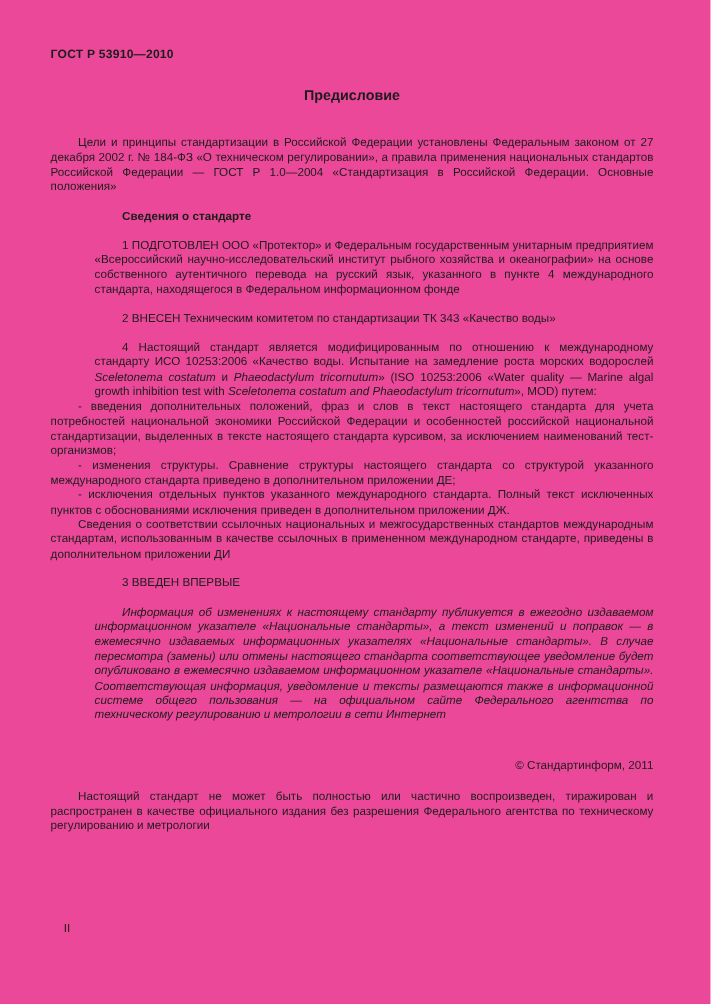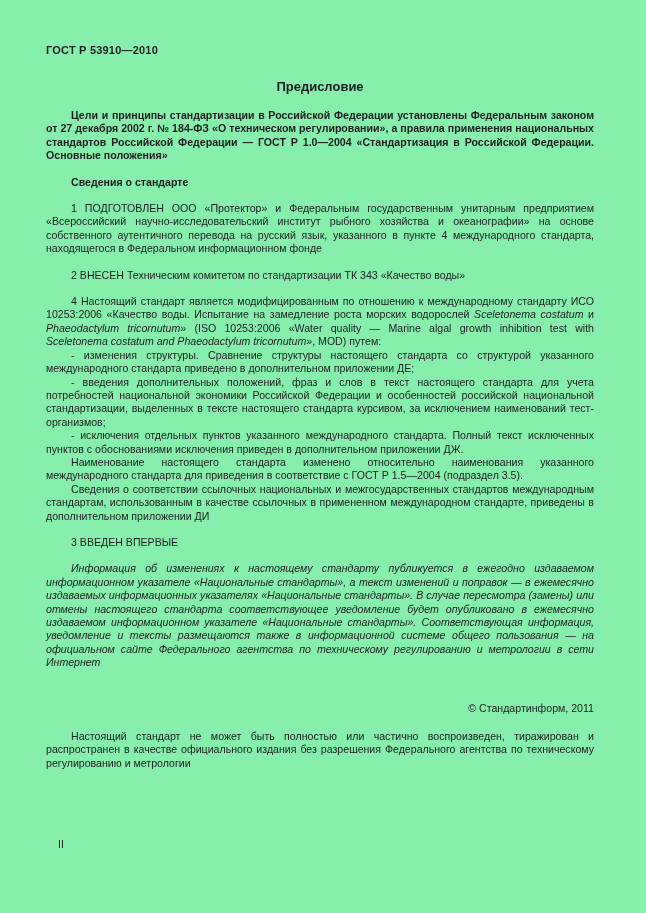--- a/index.html
+++ b/index.html
@@ -5,21 +5,21 @@
   html, body {
     margin: 0;
     padding: 0;
     background: #ffffff;
   }
   .page {
     position: relative;
     width: 646px;
     height: 913px;
     box-sizing: border-box;
-    background: #86efac;
+    background: #ec4899;
     color: #1c1c1c;
     font-family: "Liberation Sans", sans-serif;
     padding: 44px 52px 0 46px;
     overflow: hidden;
   }
   .doc-number {
     font-size: 11px;
     font-weight: bold;
     letter-spacing: 0.2px;
   }
@@ -29,22 +29,22 @@
     font-size: 13px;
     font-weight: bold;
   }
   .p {
     margin: 0;
     font-size: 10.6px;
     line-height: 13.4px;
     text-align: justify;
     text-indent: 25px;
   }
-  .gap      { margin-top: 13px; }
-  .gap-lg   { margin-top: 15px; font-weight: bold; }
+  .gap      { margin-top: 13px; margin-left: 40px; }
+  .gap-lg   { margin-top: 30px; }
   .bold     { font-weight: bold; }
   .italic   { font-style: italic; }
   .it       { font-style: italic; }
   .copyright {
     margin-top: 32px;
     text-indent: 0;
     text-align: right;
   }
   .notice { margin-top: 15px; }
   .page-number {
@@ -67,27 +67,26 @@
 
   <p class="p bold gap">Сведения о стандарте</p>
 
   <p class="p gap">1 ПОДГОТОВЛЕН ООО «Протектор» и Федеральным государственным унитарным предприятием «Всероссийский научно-исследовательский институт рыбного хозяйства и океанографии» на основе собственного аутентичного перевода на русский язык, указанного в пункте 4 международного стандарта, находящегося в Федеральном информационном фонде</p>
 
   <p class="p gap">2 ВНЕСЕН Техническим комитетом по стандартизации ТК 343 «Качество воды»</p>
 
 
   <p class="p gap"><span>4 Настоящий стандарт является модифицированным по отношению к международному стандарту ИСО 10253:2006 «Качество воды. Испытание на замедление роста морских водорослей </span><span class="it">Sceletonema costatum</span><span> и </span><span class="it">Phaeodactylum tricornutum</span><span>» (ISO 10253:2006 «Water quality — Marine algal growth inhibition test with </span><span class="it">Sceletonema costatum and Phaeodactylum tricornutum</span><span>», MOD) путем:</span></p>
 
+  <p class="p">- введения дополнительных положений, фраз и слов в текст настоящего стандарта для учета потребностей национальной экономики Российской Федерации и особенностей российской национальной стандартизации, выделенных в тексте настоящего стандарта курсивом, за исключением наименований тест-организмов;</p>
+
   <p class="p">- изменения структуры. Сравнение структуры настоящего стандарта со структурой указанного международного стандарта приведено в дополнительном приложении ДЕ;</p>
-
-  <p class="p">- введения дополнительных положений, фраз и слов в текст настоящего стандарта для учета потребностей национальной экономики Российской Федерации и особенностей российской национальной стандартизации, выделенных в тексте настоящего стандарта курсивом, за исключением наименований тест-организмов;</p>
 
   <p class="p">- исключения отдельных пунктов указанного международного стандарта. Полный текст исключенных пунктов с обоснованиями исключения приведен в дополнительном приложении ДЖ.</p>
 
-  <p class="p">Наименование настоящего стандарта изменено относительно наименования указанного международного стандарта для приведения в соответствие с ГОСТ Р 1.5—2004 (подраздел 3.5).</p>
 
   <p class="p">Сведения о соответствии ссылочных национальных и межгосударственных стандартов международным стандартам, использованным в качестве ссылочных в примененном международном стандарте, приведены в дополнительном приложении ДИ</p>
 
   <p class="p gap">3 ВВЕДЕН ВПЕРВЫЕ</p>
 
   <p class="p italic gap">Информация об изменениях к настоящему стандарту публикуется в ежегодно издаваемом информационном указателе «Национальные стандарты», а текст изменений и поправок — в ежемесячно издаваемых информационных указателях «Национальные стандарты». В случае пересмотра (замены) или отмены настоящего стандарта соответствующее уведомление будет опубликовано в ежемесячно издаваемом информационном указателе «Национальные стандарты». Соответствующая информация, уведомление и тексты размещаются также в информационной системе общего пользования — на официальном сайте Федерального агентства по техническому регулированию и метрологии в сети Интернет</p>
 
   <p class="p copyright">© Стандартинформ, 2011</p>
 
   <p class="p notice">Настоящий стандарт не может быть полностью или частично воспроизведен, тиражирован и распространен в качестве официального издания без разрешения Федерального агентства по техническому регулированию и метрологии</p>

